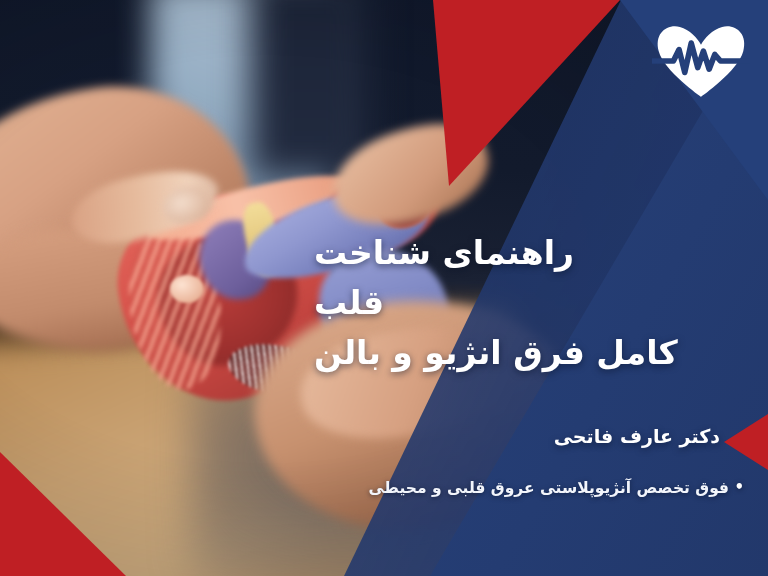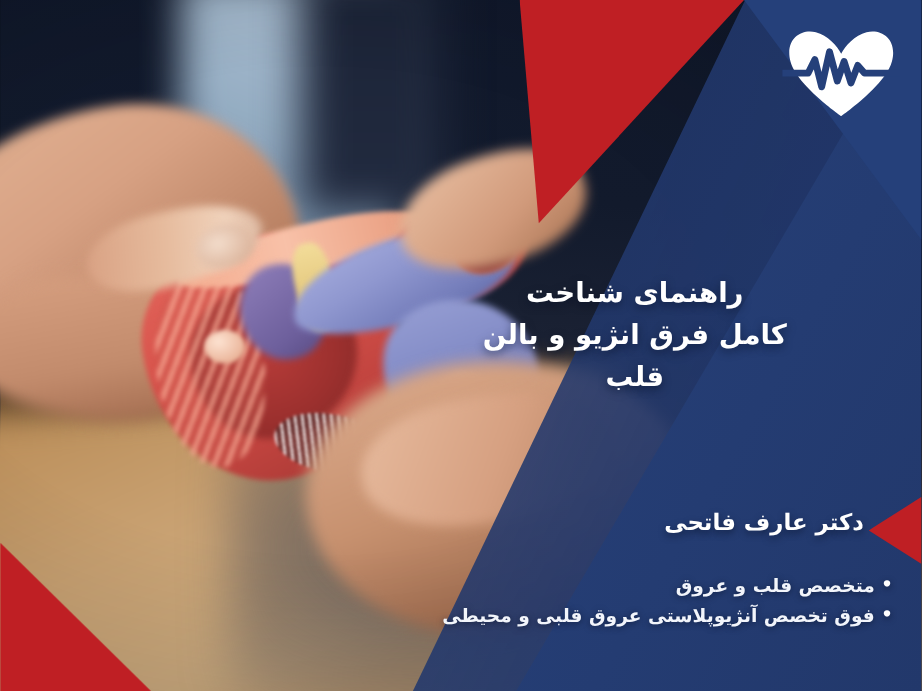--- a/index.html
+++ b/index.html
@@ -251,25 +251,25 @@
     background:#25407a;
   }
 
   
   .logo { position:absolute; right:18px; top:22px; width:98px; height:78px; }
   .logo svg { width:100%; height:100%; display:block; }
 
   
   .headline {
     position:absolute; right:24px; top:228px; width:430px;
-    text-align:center;
+    text-align:left;
     color:#ffffff;
     font-family:"DejaVu Sans", sans-serif;
     font-weight:bold;
-    font-size:23px;
+    font-size:33px;
     line-height:1.52;
     letter-spacing:0;
     text-shadow:0 2px 7px rgba(8,16,38,.55);
     direction:rtl;
   }
 
   .doctor {
     position:absolute; right:48px; top:424px;
     color:#ffffff;
     font-family:"DejaVu Sans", sans-serif;
@@ -351,24 +351,23 @@
 
   <div class="logo">
     <svg viewBox="0 0 120 96" xmlns="http://www.w3.org/2000/svg" aria-hidden="true">
       <path d="M60 92 C60 92 14 60 8 36 C2 14 18 2 34 6 C46 9 56 20 60 28 C64 20 74 9 86 6 C102 2 118 14 112 36 C106 60 60 92 60 92 Z" fill="#ffffff"></path>
       <path d="M0 48 L26 48 L33 34 L40 62 L48 26 L56 56 L63 36 L70 58 L77 40 L84 48 L120 48" fill="none" stroke="#25407a" stroke-width="7" stroke-linejoin="round" stroke-linecap="round"></path>
     </svg>
   </div>
 
   <div class="headline">
     <div>راهنمای شناخت</div>
+    <div>قلب</div>
     <div>کامل فرق انژیو و بالن</div>
-    <div>قلب</div>
   </div>
 
   <div class="doctor">دکتر عارف فاتحی</div>
 
   <ul class="credentials">
-    <li>متخصص قلب و عروق</li>
     <li>فوق تخصص آنژیوپلاستی عروق قلبی و محیطی</li>
   </ul>
 
 </div>
 
 </body></html>

